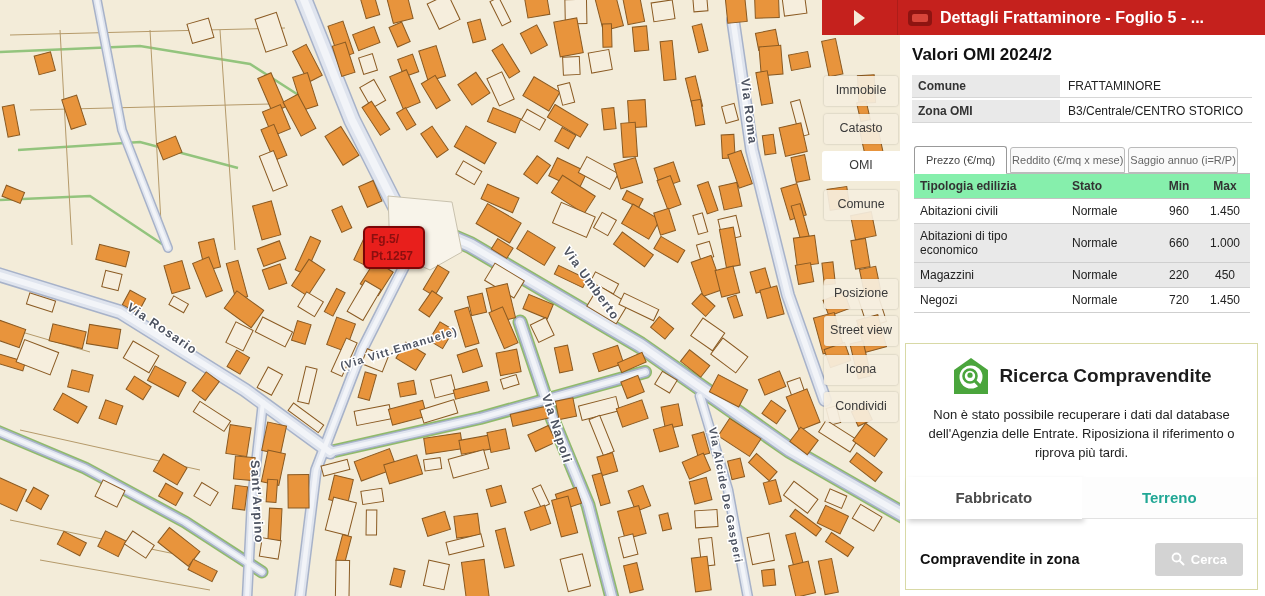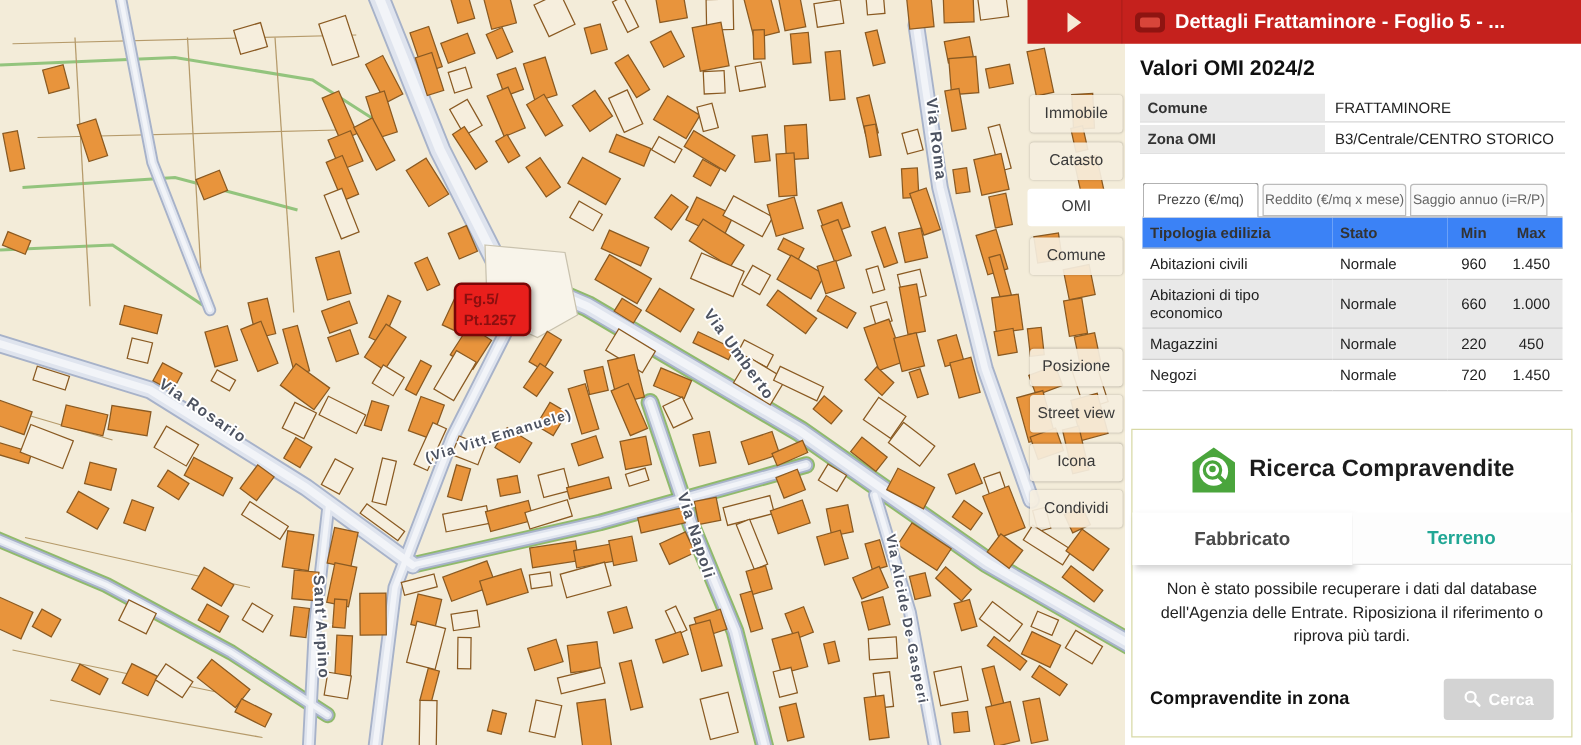--- a/index.html
+++ b/index.html
@@ -41,21 +41,21 @@
   .kv { margin:0 12px; width:340px; }
   .kv-row { display:flex; border-bottom:1px solid #d6d6d6; margin-bottom:2px; }
   .kv-label { width:148px; background:#e9e9e9; font-weight:bold; font-size:12px; color:#333; padding:4px 6px; }
   .kv-value { flex:1; font-size:12px; color:#222; padding:4px 8px; }
 
   #omi-tabstrip { margin:22px 0 0 14px; display:flex; align-items:flex-end; }
   .omi-tab { font-size:11px; color:#666; background:#fafafa; border:1px solid #bbb; border-radius:3px 3px 0 0; padding:6px 1px; margin-right:3px; cursor:pointer; white-space:nowrap; }
   .omi-tab.active { background:#fff; color:#444; border-color:#999; border-bottom:1px solid #fff; position:relative; top:1px; padding:7px 11px; }
 
   #omi-table { margin:0 0 0 14px; width:336px; border-collapse:collapse; font-size:12px; border-top:1px solid #bbb; }
-  #omi-table th { background:#3b82f6; color:#333; text-align:left; font-weight:bold; padding:5px 6px; border-bottom:1px solid #c2c2c2; }
+  #omi-table th { background:#86efac; color:#333; text-align:left; font-weight:bold; padding:5px 6px; border-bottom:1px solid #c2c2c2; }
   #omi-table td { padding:5px 6px; color:#222; border-bottom:1px solid #cfcfcf; }
   #omi-table tr.alt td { background:#e9e9e9; }
   #omi-table th.num, #omi-table td.num { text-align:center; }
 
   #rc-card { position:absolute; left:5px; top:308px; width:353px; height:247px; background:#fff; border:1px solid #d8d9a6; }
   #rc-title-row { display:flex; align-items:center; justify-content:center; margin-top:12px;text-align:center; }
   #rc-title { font-size:19px; font-weight:bold; color:#1c1c1c; margin-left:8px; }
   #rc-message { font-size:13px; color:#222; text-align:center; margin:10px 10px 0 10px; line-height:1.45; }
   #rc-tabs { display:flex; margin-top:14px; height:42px; }
   .rc-tab { flex:1; display:flex; align-items:center; justify-content:center; font-size:15px; font-weight:bold; cursor:pointer; }
@@ -527,25 +527,25 @@
       <div id="rc-title-row">
         <svg width="40" height="40" viewBox="0 0 40 40">
           <path d="M20 2 L37 14 V38 H3 V14 Z" fill="#4aa53c"></path>
           <circle cx="20" cy="21" r="11.5" fill="#ffffff"></circle>
           <circle cx="19" cy="20" r="6.5" fill="none" stroke="#4aa53c" stroke-width="2.6"></circle>
           <circle cx="19" cy="19.2" r="2.6" fill="#4aa53c"></circle>
           <line x1="24.2" y1="25.2" x2="28.6" y2="29.6" stroke="#4aa53c" stroke-width="3.2" stroke-linecap="round"></line>
         </svg>
         <span id="rc-title">Ricerca Compravendite</span>
       </div>
+      <div id="rc-message">Non è stato possibile recuperare i dati dal database dell'Agenzia delle Entrate. Riposiziona il riferimento o riprova più tardi.</div>
       <div id="rc-tabs">
           <div class="rc-tab active">Fabbricato</div>
           <div class="rc-tab inactive">Terreno</div>
         </div>
-      <div id="rc-message">Non è stato possibile recuperare i dati dal database dell'Agenzia delle Entrate. Riposiziona il riferimento o riprova più tardi.</div>
       <div id="rc-bottom">
         <span id="rc-zone-label">Compravendite in zona</span>
         <button id="cerca-btn">
           <svg width="14" height="14" viewBox="0 0 14 14">
             <circle cx="5.5" cy="5.5" r="4" fill="none" stroke="#ffffff" stroke-width="1.8"></circle>
             <line x1="8.6" y1="8.6" x2="12.5" y2="12.5" stroke="#ffffff" stroke-width="2" stroke-linecap="round"></line>
           </svg>
           <span>Cerca</span>
         </button>
       </div>

